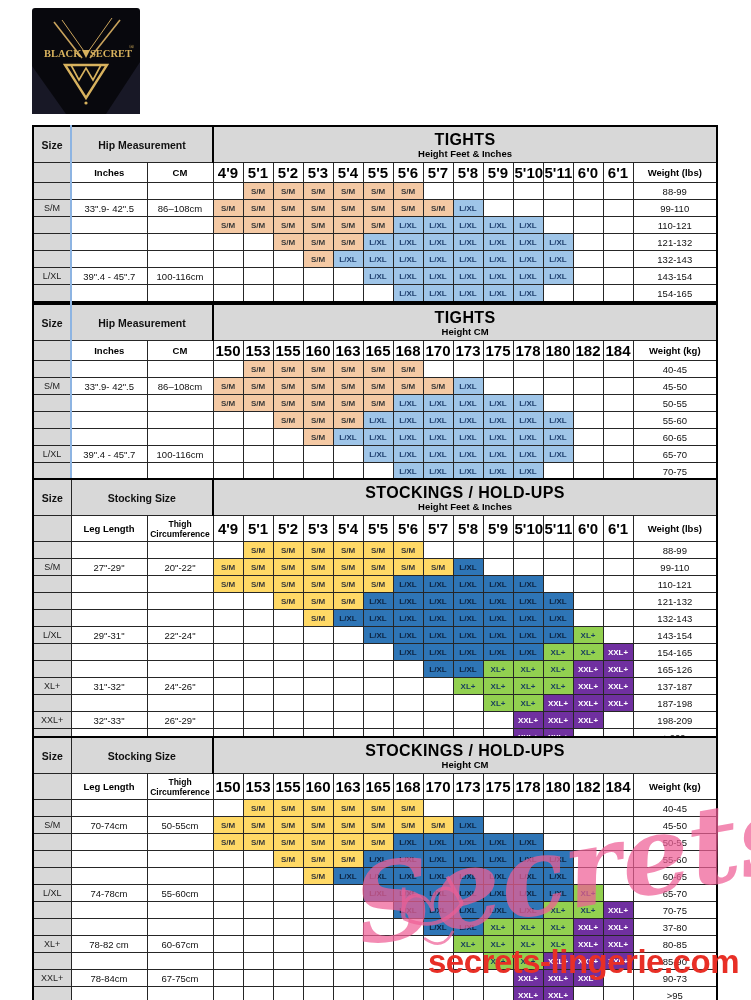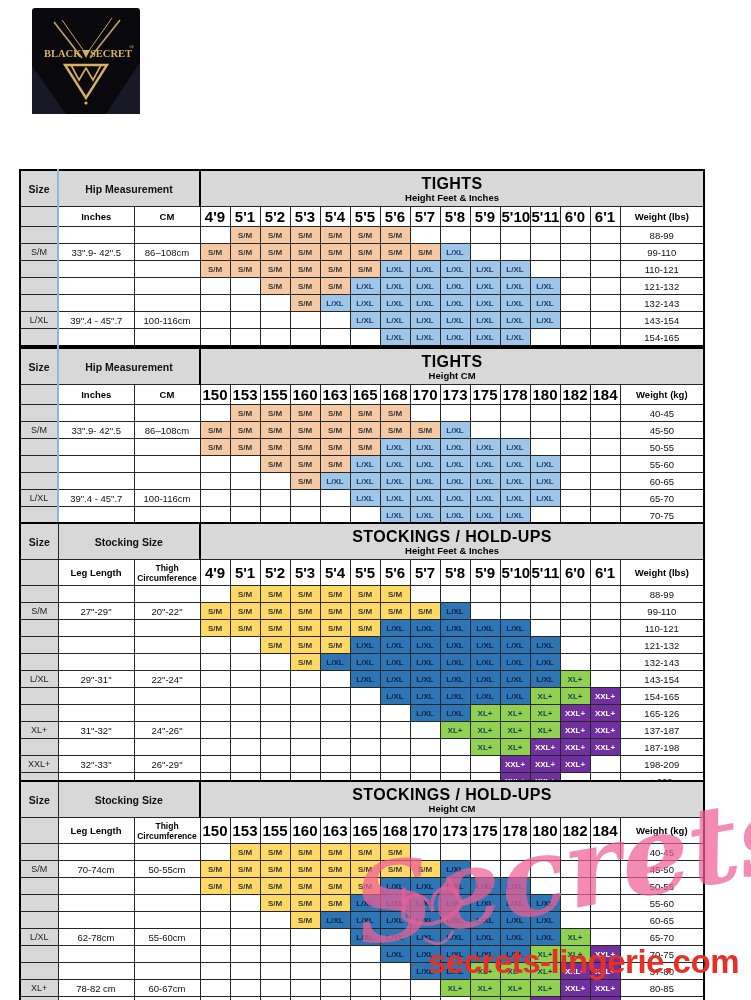--- a/index.html
+++ b/index.html
@@ -3,21 +3,21 @@
 <meta charset="utf-8">
 <style>
   html,body { margin:0; padding:0; background:#fff; }
   .page { position:relative; width:751px; height:1000px; background:#ffffff;
           font-family:"Liberation Sans", sans-serif; overflow:hidden; }
 
   
   .logo { position:absolute; left:32px; top:8px; width:108px; height:106px; }
 
   
-  .twrap { position:absolute; left:19px; z-index:1;margin-top:44px; }
+  .twrap { position:absolute; left:32px; z-index:1; }
   #t0 { top:125px; } #t1 { top:303px; } #t2 { top:478px; } #t3 { top:736px; }
 
   table.szt { border-collapse:collapse; table-layout:fixed; width:684px; border:2px solid #000; }
   .szt th, .szt td { border:1px solid #262626; padding:0 1px; text-align:center;
                      overflow:hidden; white-space:nowrap; vertical-align:middle; }
 
   .row-title th { background:#d8d8d8; height:35px; }
   .row-title .corner { font-size:10.5px; font-weight:700; color:#111; }
   .row-title .group  { font-size:10.5px; font-weight:700; color:#111; }
   .row-title .titleblock { border-left:2px solid #000; }
@@ -911,21 +911,21 @@
             <td class="gc" style="background: rgb(46, 117, 182); color: rgb(13, 35, 64);">L/XL</td>
             <td class="gc" style="background: rgb(46, 117, 182); color: rgb(13, 35, 64);">L/XL</td>
             <td class="gc" style="background: rgb(46, 117, 182); color: rgb(13, 35, 64);">L/XL</td>
             <td class="gc" style="background: rgb(46, 117, 182); color: rgb(13, 35, 64);">L/XL</td>
             <td class="gc"></td>
             <td class="gc"></td>
             <td class="wc">60-65</td>
           </tr>
           <tr>
             <td class="szc">L/XL</td>
-            <td class="mc">62-78cm</td>
+            <td class="mc">74-78cm</td>
             <td class="mc">55-60cm</td>
             <td class="gc"></td>
             <td class="gc"></td>
             <td class="gc"></td>
             <td class="gc"></td>
             <td class="gc"></td>
             <td class="gc" style="background: rgb(46, 117, 182); color: rgb(13, 35, 64);">L/XL</td>
             <td class="gc" style="background: rgb(46, 117, 182); color: rgb(13, 35, 64);">L/XL</td>
             <td class="gc" style="background: rgb(46, 117, 182); color: rgb(13, 35, 64);">L/XL</td>
             <td class="gc" style="background: rgb(46, 117, 182); color: rgb(13, 35, 64);">L/XL</td>

